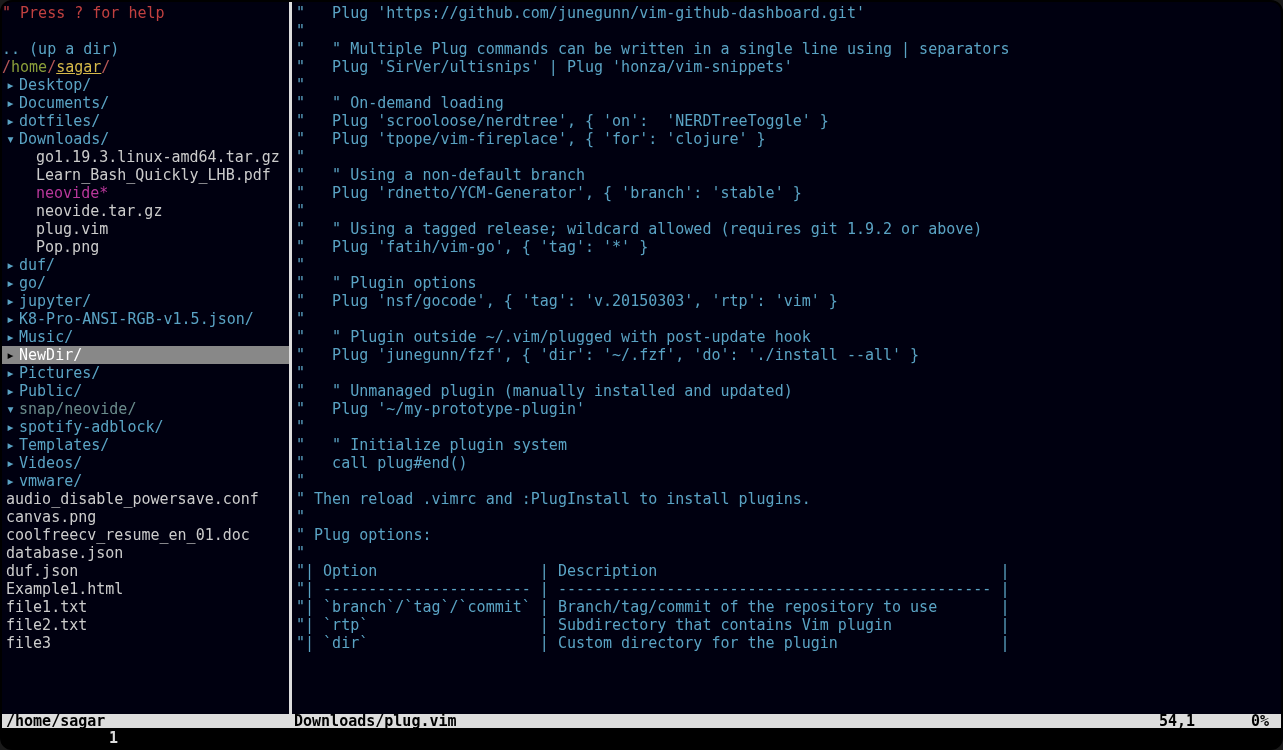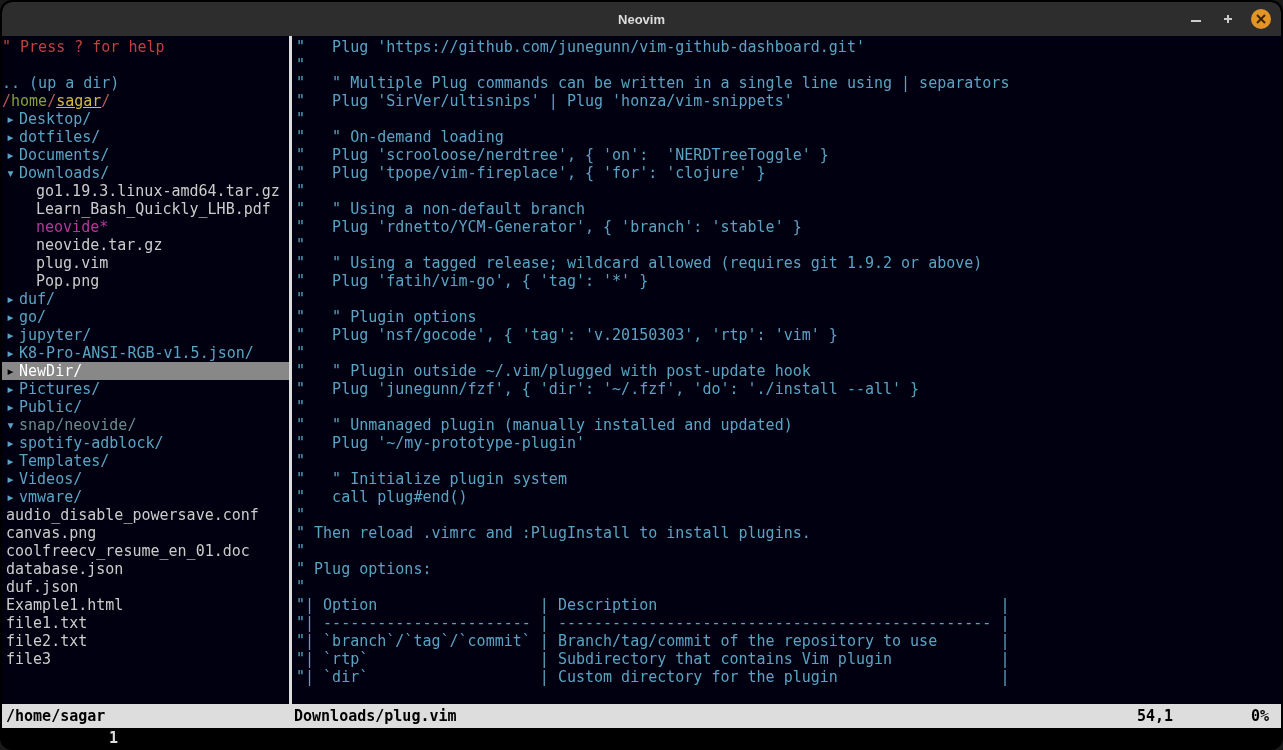--- a/index.html
+++ b/index.html
@@ -93,91 +93,70 @@
 .file-name { color: #ccc; padding-left: 34px; }
 .file-exec { color: #b8379b; padding-left: 34px; }
 .root-file { color: #ccc; padding-left: 4px; }
 .selected { background: #888; color: #000; }
 .selected .dir-arrow { color: #000; }
 .selected .dir-name { color: #ffffff; }
 .hidden-dir { color: #6a8c8c; }
 .statusbar {
   background: #ddd;
   color: #000;
-  height: 24px;
+  height: 14px;
   font-weight: bold;
   display: flex;
   align-items: center;
   padding: 0 4px;
 }
 .status-left { width: 288px; }
 .status-mid { flex: 1; }
-.status-pos { width: 80px; text-align: left; }
+.status-pos { width: 80px; text-align: center; }
 .status-pct { width: 60px; text-align: right; padding-right: 8px; }
 .modebar {
   background: #000;
   color: #ddd;
   height: 20px;
   font-weight: bold;
   display: flex;
   align-items: center;
   padding: 0 4px;
 }
 .mode-left { flex: 1; }
 .mode-right { width: 120px; text-align: right; padding-right: 8px; }
 .row { display: block; }
 </style>
 </head>
 <body>
 
 <div class="window-frame">
-  <div class="titlebar">
-    <span class="titlebar-title">Neovim</span>
-    <div class="titlebar-controls">
-      <div class="titlebar-btn">
-          <svg width="14" height="14" viewBox="0 0 14 14">
-            <line x1="2" y1="9" x2="12" y2="9" stroke="#ccc" stroke-width="2"></line>
-          </svg>
-        </div>
-      <div class="titlebar-btn">
-          <svg width="14" height="14" viewBox="0 0 14 14">
-            <line x1="3" y1="7" x2="11" y2="7" stroke="#ccc" stroke-width="2"></line>
-            <line x1="7" y1="3" x2="7" y2="11" stroke="#ccc" stroke-width="2"></line>
-          </svg>
-        </div>
-      <div class="titlebar-btn close">
-          <svg width="12" height="12" viewBox="0 0 12 12">
-            <line x1="2" y1="2" x2="10" y2="10" stroke="#3a2500" stroke-width="2"></line>
-            <line x1="10" y1="2" x2="2" y2="10" stroke="#3a2500" stroke-width="2"></line>
-          </svg>
-        </div>
-    </div>
-  </div>
 
   <div class="content">
     <div class="sidebar">
       <div class="row help-text">" Press ? for help</div>
       <div class="row">&nbsp;</div>
       <div class="row updir">.. (up a dir)</div>
       <div class="row"><span class="path-root">/</span><span class="path-home">home</span><span class="path-root">/</span><span class="path-user">sagar</span><span class="path-root">/</span></div>
       <div id="tree-items">
           <div class="row"><span class="dir-arrow">▸</span><span class="dir-name">Desktop/</span></div>
+          <div class="row"><span class="dir-arrow">▸</span><span class="dir-name">Documents/</span></div>
           <div class="row"><span class="dir-arrow">▸</span><span class="dir-name">dotfiles/</span></div>
-          <div class="row"><span class="dir-arrow">▸</span><span class="dir-name">Documents/</span></div>
           <div class="row"><span class="dir-open-arrow">▾</span><span class="dir-name">Downloads/</span></div>
           <div class="row"><span class="file-name">go1.19.3.linux-amd64.tar.gz</span></div>
           <div class="row"><span class="file-name">Learn_Bash_Quickly_LHB.pdf</span></div>
           <div class="row"><span class="file-exec">neovide*</span></div>
           <div class="row"><span class="file-name">neovide.tar.gz</span></div>
           <div class="row"><span class="file-name">plug.vim</span></div>
           <div class="row"><span class="file-name">Pop.png</span></div>
           <div class="row"><span class="dir-arrow">▸</span><span class="dir-name">duf/</span></div>
           <div class="row"><span class="dir-arrow">▸</span><span class="dir-name">go/</span></div>
           <div class="row"><span class="dir-arrow">▸</span><span class="dir-name">jupyter/</span></div>
           <div class="row"><span class="dir-arrow">▸</span><span class="dir-name">K8-Pro-ANSI-RGB-v1.5.json/</span></div>
+          <div class="row"><span class="dir-arrow">▸</span><span class="dir-name">Music/</span></div>
           <div class="row selected"><span class="dir-arrow">▸</span><span class="dir-name">NewDir/</span></div>
           <div class="row"><span class="dir-arrow">▸</span><span class="dir-name">Pictures/</span></div>
           <div class="row"><span class="dir-arrow">▸</span><span class="dir-name">Public/</span></div>
           <div class="row"><span class="dir-open-arrow">▾</span><span class="hidden-dir">snap/neovide/</span></div>
           <div class="row"><span class="dir-arrow">▸</span><span class="dir-name">spotify-adblock/</span></div>
           <div class="row"><span class="dir-arrow">▸</span><span class="dir-name">Templates/</span></div>
           <div class="row"><span class="dir-arrow">▸</span><span class="dir-name">Videos/</span></div>
           <div class="row"><span class="dir-arrow">▸</span><span class="dir-name">vmware/</span></div>
           <div class="row"><span class="root-file">audio_disable_powersave.conf</span></div>
           <div class="row"><span class="root-file">canvas.png</span></div>

